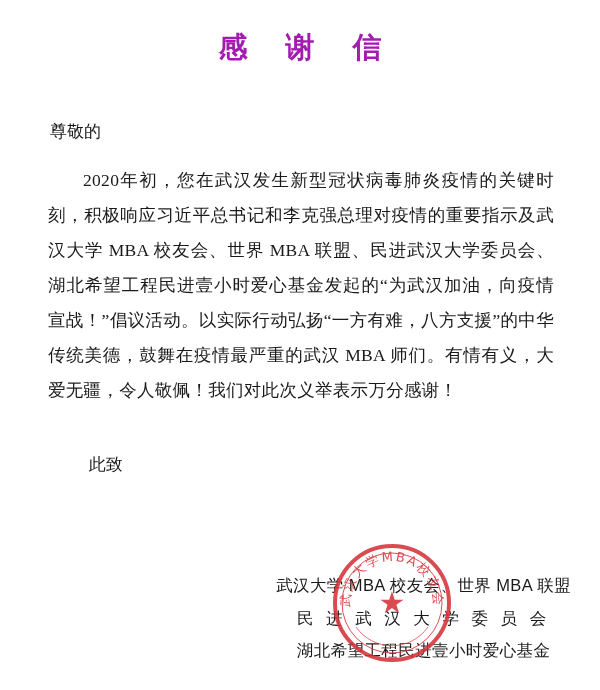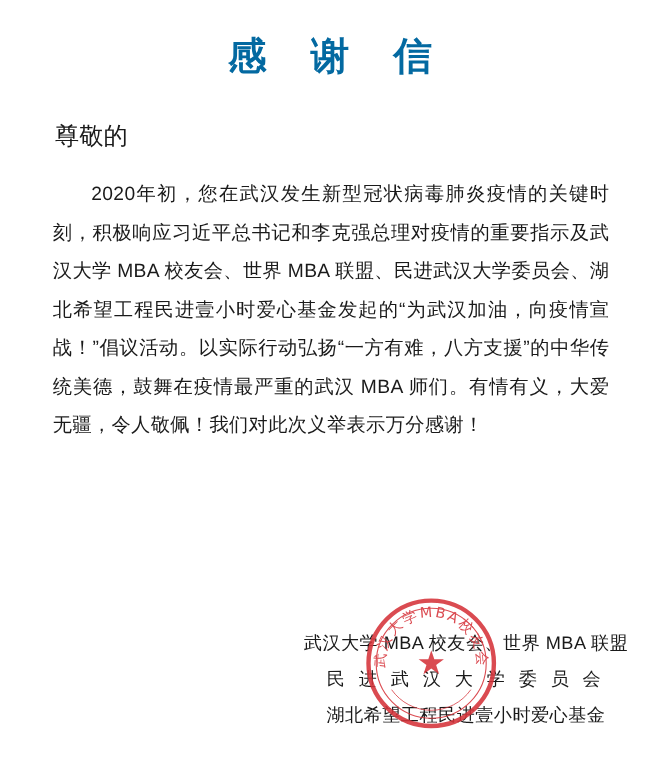--- a/index.html
+++ b/index.html
@@ -17,33 +17,33 @@
   }
   .page {
     position: relative;
     width: 600px;
     height: 690px;
     box-sizing: border-box;
     padding: 0 38px;
   }
   .doc-title {
     text-align: center;
-    font-size: 35px;
+    font-size: 29px;
     font-weight: bold;
     letter-spacing: 14px;
     padding-top: 28px;
     padding-left: 14px;
-    color: #0369a1;
+    color: #a21caf;
     font-family: "DejaVu Sans", "Liberation Sans", sans-serif;
   }
   .salutation-row {
     display: flex;
-    margin-top: 34px;
+    margin-top: 52px;
     padding-left: 12px;
-    font-size: 22px;
+    font-size: 17px;
   }
   .salutation-label {
     white-space: nowrap;
     padding-bottom: 2px;
   }
   .salutation-name {
     border-bottom: 1.5px solid #222;
     padding: 0 6px 2px 8px;
     white-space: nowrap;
     letter-spacing: 0.5px;
@@ -52,20 +52,21 @@
     margin-top: 18px;
     font-size: 17.5px;
     line-height: 2.0;
     letter-spacing: 0.3px;
     text-align: justify;
     padding: 0 8px 0 10px;
   }
   .body-text p {
     margin: 0;
     text-indent: 2em;
+    font-family: Liberation Serif, serif;
   }
   .closing {
     margin-top: 38px;
     padding-left: 10px;
     font-size: 17px;
     line-height: 2.2;
   }
   .closing .indent-1 {
     padding-left: 2.4em;
   }
@@ -111,20 +112,21 @@
 
   <div class="salutation-row">
     <span class="salutation-label">尊敬的</span>
   </div>
 
   <div class="body-text">
     <p>2020年初，您在武汉发生新型冠状病毒肺炎疫情的关键时刻，积极响应习近平总书记和李克强总理对疫情的重要指示及武汉大学 MBA 校友会、世界 MBA 联盟、民进武汉大学委员会、湖北希望工程民进壹小时爱心基金发起的“为武汉加油，向疫情宣战！”倡议活动。以实际行动弘扬“一方有难，八方支援”的中华传统美德，鼓舞在疫情最严重的武汉 MBA 师们。有情有义，大爱无疆，令人敬佩！我们对此次义举表示万分感谢！</p>
   </div>
 
   <div class="closing">
+    <div class="indent-1">此致</div>
   </div>
 
   <div class="seal">
     <svg viewBox="0 0 124 124" width="124" height="124" xmlns="http://www.w3.org/2000/svg">
       <circle cx="62" cy="62" r="57" fill="none" stroke="#d6333a" stroke-width="4"></circle>
       <circle cx="62" cy="62" r="50" fill="none" stroke="#d6333a" stroke-width="1"></circle>
       <path id="sealArc" d="M 20,62 A 42,42 0 0 1 104,62" fill="none"></path>
       <text fill="#d6333a" font-size="13" font-family="DejaVu Sans, sans-serif" letter-spacing="2">
         <textPath href="#sealArc" startOffset="50%" text-anchor="middle">武汉大学MBA校友会</textPath>
       </text>

